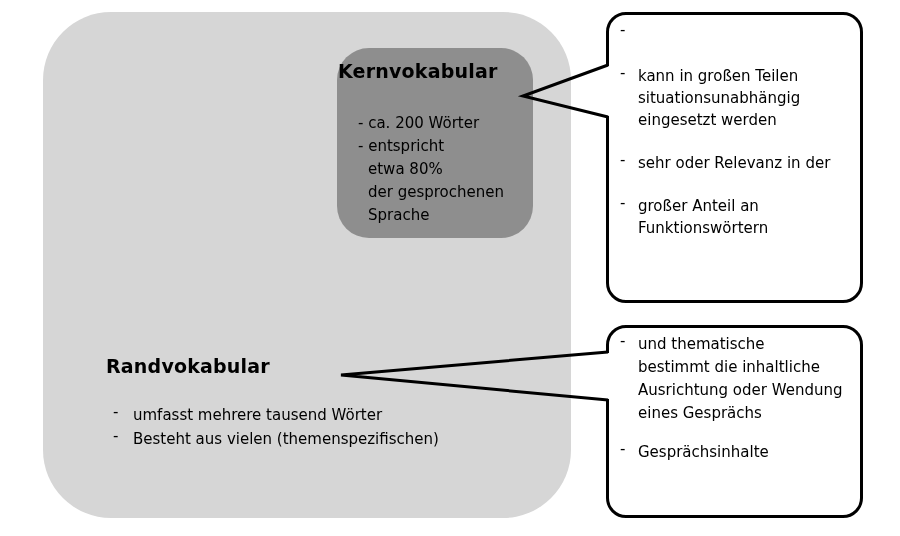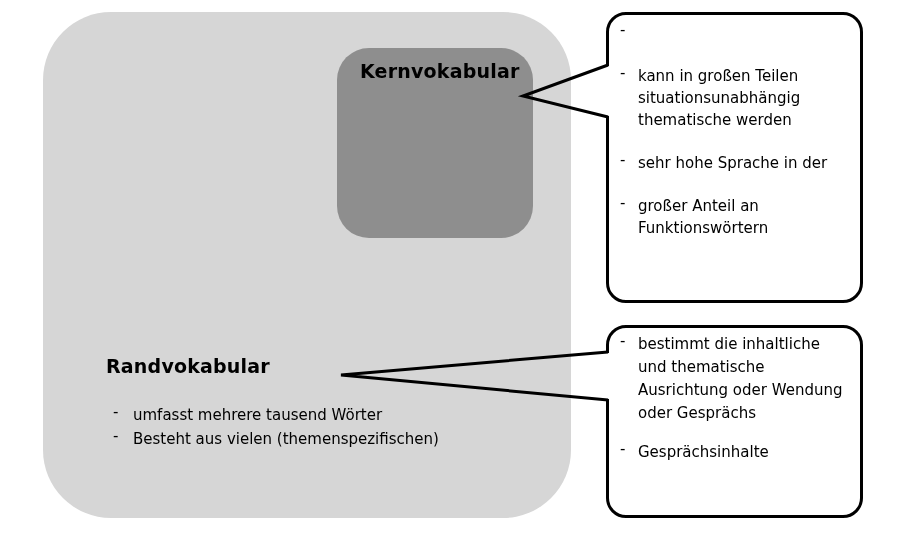--- a/index.html
+++ b/index.html
@@ -23,21 +23,21 @@
   .callout{left:606px;width:257px;background:var(--callout-fill);border:3px solid var(--line);border-radius:20px;box-sizing:border-box;}
   #callout-top{top:12px;height:291px;}
   #callout-bottom{top:325px;height:193px;}
   
   .gap-patch{left:604px;width:7px;background:#ffffff;}
   #gap-top{top:66px;height:50px;}
   #gap-bottom{top:353px;height:46px;}
   #connector-layer{left:0;top:0;width:900px;height:536px;pointer-events:none;}
   
   .title{font-weight:bold;font-size:19px;letter-spacing:0.2px;white-space:nowrap;}
-  #kern-title{left:360px;top:60px;}
+  #kern-title{left:338px;top:60px;}
   #rand-title{left:106px;top:355px;}
   .body-text{font-size:15px;}
   #kern-body{left:358px;top:112px;line-height:23px;}
   #kern-body .cont{padding-left:10px;}
   .bullets .bullet{display:flex;align-items:flex-start;}
   .marker{flex:none;width:18px;transform:translateY(-3px);font-size:15px;}
   #callout-top-content{left:620px;top:22px;width:234px;line-height:22px;}
   #callout-top-content .bullet{margin-bottom:21px;}
   #callout-bottom-content{left:620px;top:333px;width:236px;line-height:23px;}
   #callout-bottom-content .bullet{margin-bottom:16px;}
@@ -56,20 +56,27 @@
   <div class="abs callout" id="callout-bottom"></div>
   <div class="abs gap-patch" id="gap-top"></div>
   <div class="abs gap-patch" id="gap-bottom"></div>
 
   <svg class="abs" id="connector-layer" viewBox="0 0 900 536" xmlns="http://www.w3.org/2000/svg">
     <polyline points="608,65 523,96 608,117" fill="none" stroke="#000" stroke-width="3"></polyline>
     <polyline points="608,352 341,375 608,400" fill="none" stroke="#000" stroke-width="3"></polyline>
   </svg>
 
   <div class="abs title" id="kern-title">Kernvokabular</div>
+  <div class="abs body-text" id="kern-body">
+    <div>- ca. 200 Wörter</div>
+    <div>- entspricht</div>
+    <div class="cont">etwa 80%</div>
+    <div class="cont">der gesprochenen</div>
+    <div class="cont">Sprache</div>
+  </div>
 
   <div class="abs title" id="rand-title">Randvokabular</div>
   <div class="abs body-text bullets" id="rand-bullets">
     <div class="bullet">
       <span class="marker">-</span>
       <div class="lines">
         <div>umfasst mehrere tausend Wörter</div>
       </div>
     </div>
     <div class="bullet">
@@ -82,46 +89,46 @@
 
   <div class="abs body-text bullets" id="callout-top-content">
     <div class="bullet">
       <span class="marker">-</span>
     </div>
     <div class="bullet">
       <span class="marker">-</span>
       <div class="lines">
         <div>kann in großen Teilen</div>
         <div>situationsunabhängig</div>
-        <div>thematische werden</div>
+        <div>eingesetzt werden</div>
       </div>
     </div>
     <div class="bullet">
       <span class="marker">-</span>
       <div class="lines">
-        <div>sehr hohe Sprache in der</div>
+        <div>sehr oder Relevanz in der</div>
       </div>
     </div>
     <div class="bullet">
       <span class="marker">-</span>
       <div class="lines">
         <div>großer Anteil an</div>
         <div>Funktionswörtern</div>
       </div>
     </div>
   </div>
 
   <div class="abs body-text bullets" id="callout-bottom-content">
     <div class="bullet">
       <span class="marker">-</span>
       <div class="lines">
+        <div>und thematische</div>
         <div>bestimmt die inhaltliche</div>
-        <div>und thematische</div>
         <div>Ausrichtung oder Wendung</div>
-        <div>oder Gesprächs</div>
+        <div>eines Gesprächs</div>
       </div>
     </div>
     <div class="bullet">
       <span class="marker">-</span>
       <div class="lines">
         <div>Gesprächsinhalte</div>
       </div>
     </div>
   </div>
 

